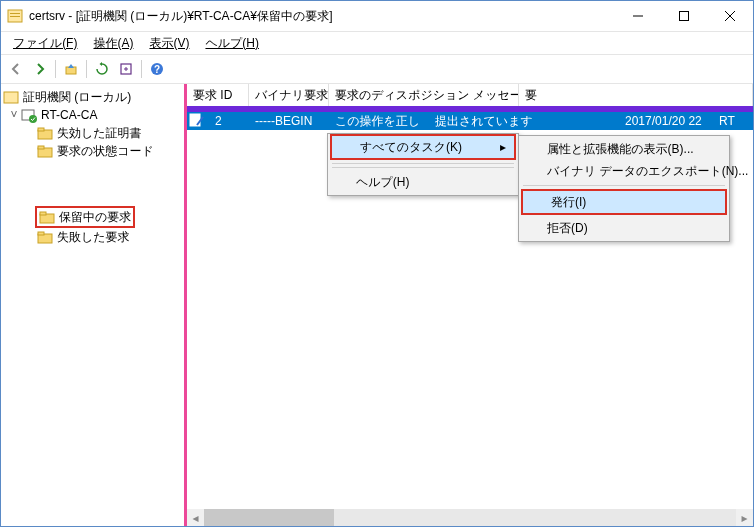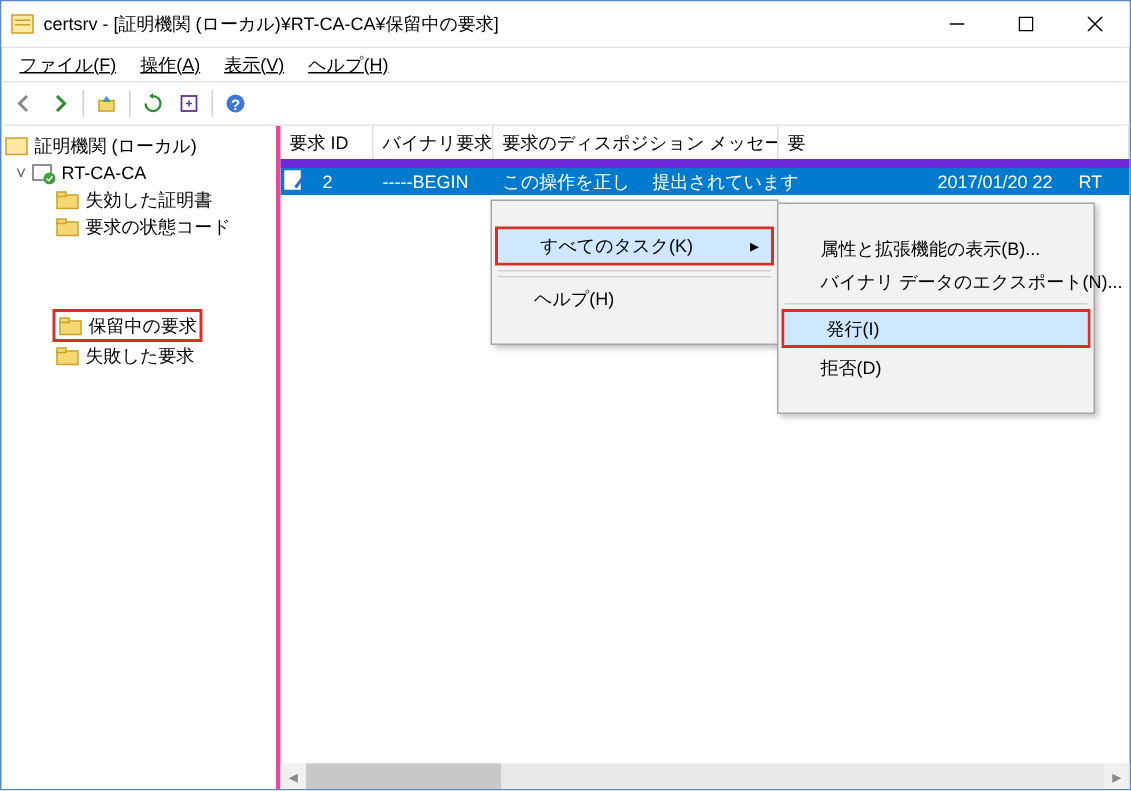--- a/index.html
+++ b/index.html
@@ -26,21 +26,21 @@
 .cols{height:22px;display:flex;border-bottom:6px solid #6d28d9;font-size:12px;justify-content:flex-end;}
 .col{border-right:1px solid #e0e0e0;padding:3px 6px;box-sizing:border-box;white-space:nowrap;overflow:hidden;}
 .rows{flex:1;position:relative;overflow:hidden;}
 .row{height:18px;display:flex;align-items:center;font-size:12px;}
 .row.sel{background:#007acc;color:#fff;}
 .row span{padding:0 6px;box-sizing:border-box;white-space:nowrap;overflow:hidden;}
 .hscroll{height:17px;background:#f0f0f0;display:flex;align-items:center;}
 .hscroll .track{flex:1;height:17px;background:#e8e8e8;position:relative;}
 .hscroll .thumb{position:absolute;left:0;top:0;height:100%;width:130px;background:#c8c8c8;}
 .statusbar{height:22px;border-top:1px solid #d0d0d0;display:flex;align-items:center;padding-left:6px;}
-.ctx-menu{position:absolute;background:#f2f2f2;border:1px solid #a7a7a7;box-shadow:2px 2px 4px rgba(0,0,0,.25);font-size:12px;padding:19px 0;}
+.ctx-menu{position:absolute;background:#f2f2f2;border:1px solid #a7a7a7;box-shadow:2px 2px 4px rgba(0,0,0,.25);font-size:12px;padding:2px 0;}
 .ctx-item{height:22px;display:flex;align-items:center;padding:0 24px 0 28px;white-space:nowrap;position:relative;}
 .ctx-item.hover{background:#cde8ff;}
 .ctx-item .arrow{position:absolute;right:8px;}
 .ctx-sep{height:1px;background:#cfcfcf;margin:3px 4px;}
 .red-box{border:2px solid #d93025;}
 .pen-ic line{stroke:#2b6cd3;stroke-width:2;}
 </style>
 </head>
 <body>
 

